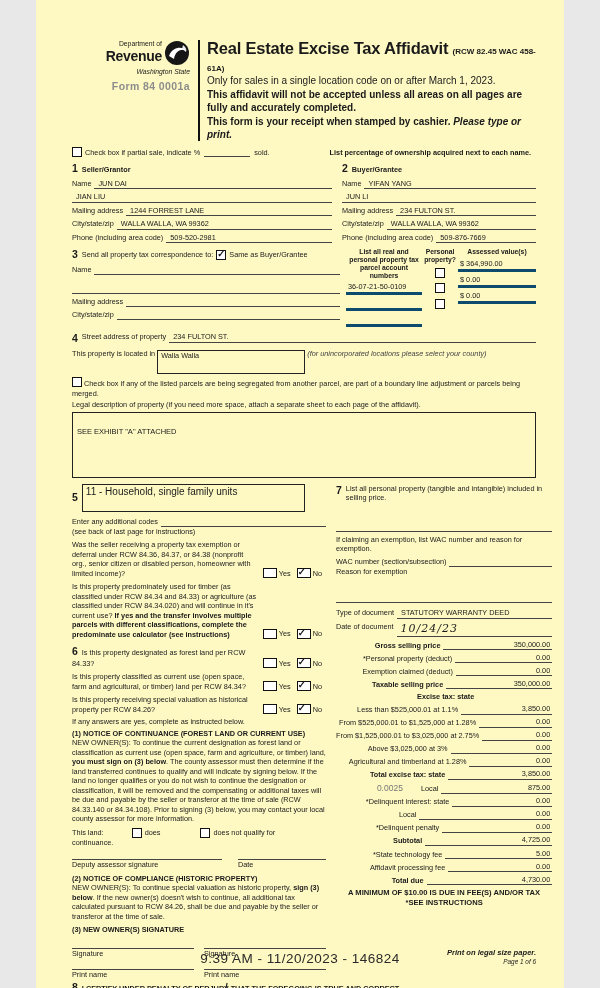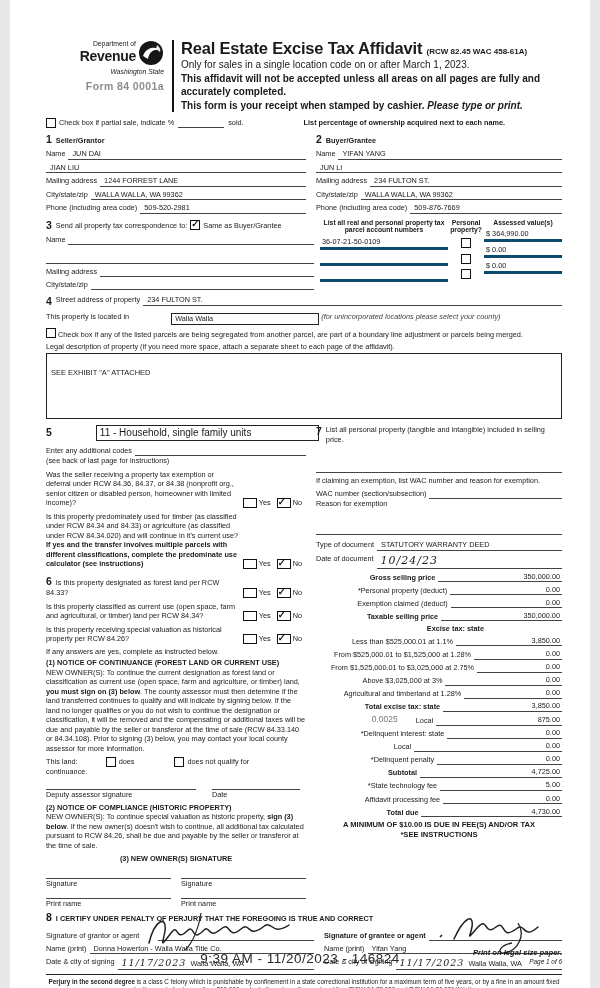--- a/index.html
+++ b/index.html
@@ -1,16 +1,16 @@
 <!DOCTYPE html>
 <html><head>
 <meta charset="utf-8">
 <style>
   html,body{margin:0;padding:0;background:#e8e8e8;}
-  .page{width:580px;height:988px;background:#ffffff;position:relative;margin:0 auto;
+  .page{width:528px;height:988px;background:#fef9c3;position:relative;margin:0 auto;
         font-family:"Liberation Sans",sans-serif;color:#1a1a1a;font-size:7.3px;line-height:1.3;overflow:hidden;}
   .inner{position:absolute;left:36px;right:28px;top:40px;}
   .b{font-weight:bold;}
   .i{font-style:italic;}
   
   .hdr{display:flex;align-items:flex-start;}
   .logo-block{width:118px;text-align:right;padding-right:8px;}
   .logo-top{display:flex;justify-content:flex-end;align-items:flex-start;}
   .logo-text{text-align:right;}
   .dept{font-size:6.8px;}
@@ -36,21 +36,21 @@
   .s3{display:flex;margin-top:5px;}
   .s3l{width:268px;}
   .s3r{flex:1;display:flex;padding-left:6px;}
   .s3 .pcol{flex:1;}
   .s3 .ccol{width:36px;text-align:center;}
   .s3 .vcol{width:78px;}
   .thead{font-weight:bold;font-size:6.8px;text-align:center;line-height:1.15;}
   .uline{border-bottom:3px solid #0c4a6e;min-height:10px;margin-top:3px;padding-left:2px;white-space:nowrap;}
   
   .lbox{border:1.2px solid #222;height:50px;margin-top:2px;padding:14px 4px 0 4px;font-size:7.5px;}
-  .selbox{border:1.2px solid #222;display:inline-block;min-width:140px;padding:0 3px 1px 3px;vertical-align:-2px;margin-left:40px;}
+  .selbox{border:1.2px solid #222;display:inline-block;min-width:140px;padding:0 3px 13px 3px;vertical-align:-2px;}
   
   .q{display:flex;align-items:flex-end;margin-top:4px;}
   .qtext{flex:1;padding-right:4px;}
   .yn{white-space:nowrap;display:flex;align-items:center;gap:2px;}
   .yn span{padding-right:4px;}
   
   .trow{display:flex;align-items:flex-end;margin-top:2.6px;}
   .tlabel{white-space:nowrap;}
   .tfill{flex:1;border-bottom:1px solid #444;min-height:8px;margin:0 0 0 3px;}
   .tvalue{width:68px;text-align:right;border-bottom:1px solid #444;padding-right:2px;white-space:nowrap;}
@@ -292,21 +292,21 @@
           <div style="border-top:1px solid #444;"></div>
           <div>Deputy assessor signature</div>
         </div>
         <div style="width:88px;margin-left:16px;">
           <div style="border-top:1px solid #444;"></div>
           <div>Date</div>
         </div>
       </div>
       <div class="b" style="margin-top:4px;">(2) NOTICE OF COMPLIANCE (HISTORIC PROPERTY)</div>
       <div><span>NEW OWNER(S): To continue special valuation as historic property, </span><span class="b">sign (3) below</span><span>. If the new owner(s) doesn't wish to continue, all additional tax calculated pursuant to RCW 84.26, shall be due and payable by the seller or transferor at the time of sale.</span></div>
-      <div class="b" style="text-align:center;margin-top:4px;">(3) NEW OWNER(S) SIGNATURE</div>
+      <div class="b" style="margin-top:4px;">(3) NEW OWNER(S) SIGNATURE</div>
       <div style="display:flex;margin-top:14px;">
         <div style="flex:1;margin-right:10px;">
               <div style="border-top:1px solid #444;"></div>
               <div>Signature</div>
             </div>
         <div style="flex:1;">
               <div style="border-top:1px solid #444;"></div>
               <div>Signature</div>
             </div>
       </div>

